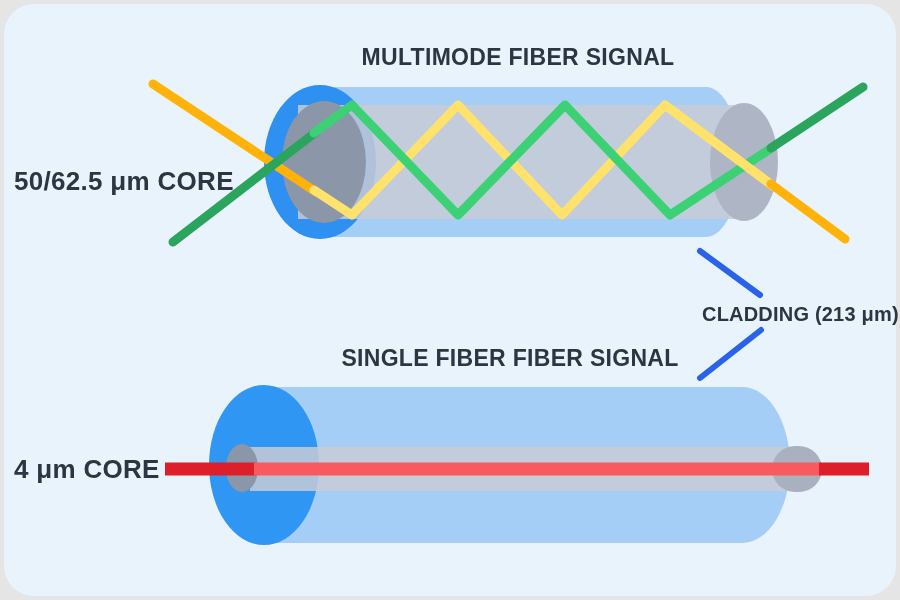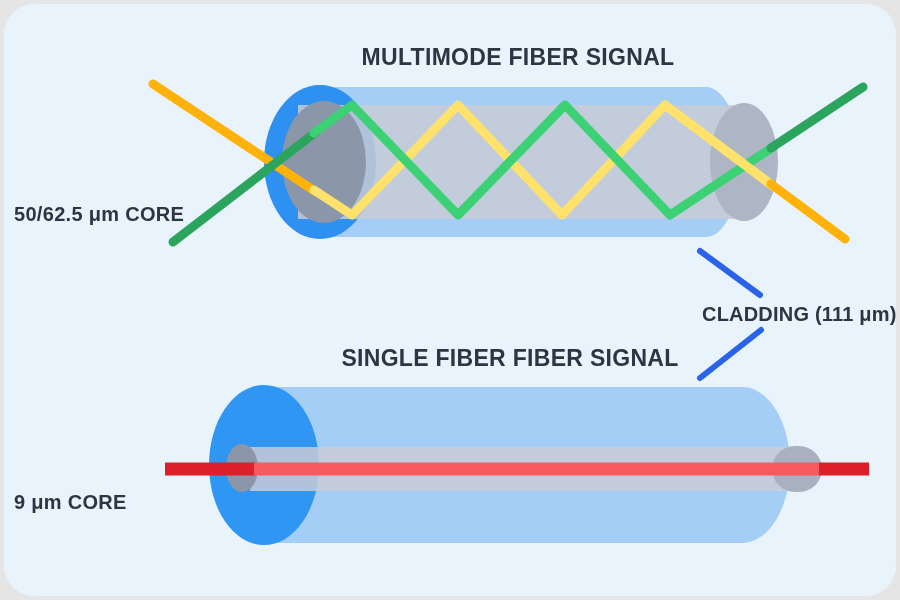--- a/index.html
+++ b/index.html
@@ -14,21 +14,21 @@
   .stage svg { position: absolute; left: 0; top: 0; }
   .label {
     position: absolute;
     color: #2B3642;
     font-weight: 700;
     line-height: 1.1;
     white-space: nowrap;
     letter-spacing: 0.3px;
   }
   .fiber-title { width: 500px; text-align: center; font-size: 23px; }
-  .side-label  { font-size: 20px; margin-top: 36px; }
+  .side-label  { font-size: 26px; }
   .callout-label { font-size: 20px; letter-spacing: 0.2px; }
 </style>
 </head>
 <body>
 
 <div class="stage">
 
   <svg width="900" height="600" viewBox="0 0 900 600">
 
     <rect x="4" y="4" width="892" height="592" rx="30" fill="#E9F3FB"></rect>
@@ -82,19 +82,19 @@
     <g>
       <line x1="700" y1="251" x2="760" y2="295" stroke-width="6" stroke-linecap="round" stroke="#2A63E9"></line>
       <line x1="700" y1="378" x2="761" y2="330" stroke-width="6" stroke-linecap="round" stroke="#2A63E9"></line>
     </g>
   </svg>
 
   <div class="label fiber-title" style="left:268px; top:45px;">MULTIMODE FIBER SIGNAL</div>
 
   <div class="label side-label" style="left:14px; top:167px;">50/62.5 μm CORE</div>
 
-  <div class="label callout-label" style="left:702px; top:303px;">CLADDING (111 μm)</div>
+  <div class="label callout-label" style="left:702px; top:303px;">CLADDING (213 μm)</div>
 
   <div class="label fiber-title" style="left:260px; top:346px;">SINGLE FIBER FIBER SIGNAL</div>
 
-  <div class="label side-label" style="left:14px; top:455px;">9 μm CORE</div>
+  <div class="label side-label" style="left:14px; top:455px;">4 μm CORE</div>
 
 </div>
 
 </body></html>

